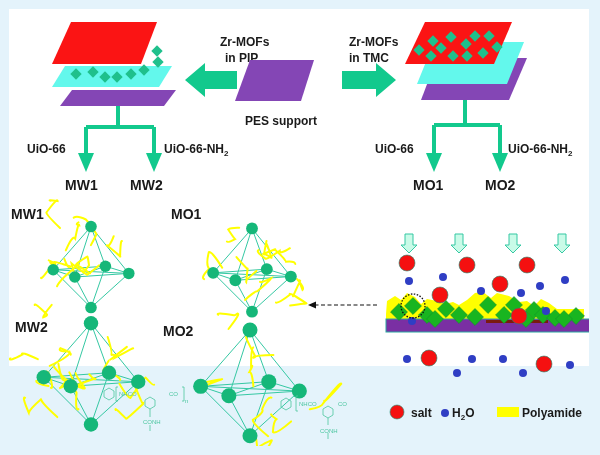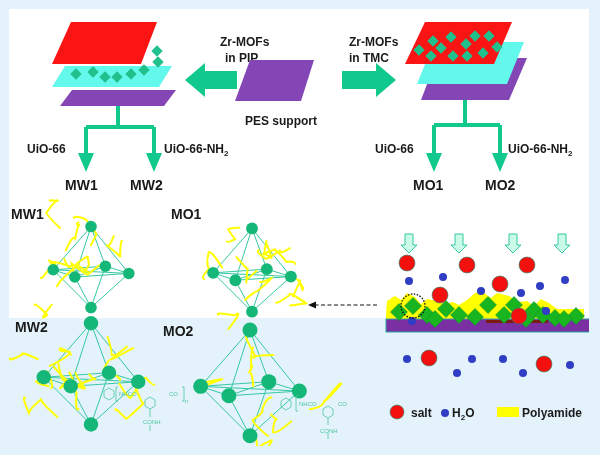--- a/index.html
+++ b/index.html
@@ -1,17 +1,17 @@
 <!DOCTYPE html>
 <html><head>
 <meta charset="utf-8">
 <style>
   html,body{margin:0;padding:0;background:#e4f3fb;}
   body{width:600px;height:455px;position:relative;overflow:hidden;font-family:"Liberation Sans","DejaVu Sans",sans-serif;}
-  #canvas{position:absolute;left:9px;top:9px;width:580px;height:309px;background:#ffffff;}
+  #canvas{position:absolute;left:9px;top:9px;width:580px;height:357px;background:#ffffff;}
   svg{position:absolute;left:0;top:0;}
   .lbl{font-family:"Liberation Sans","DejaVu Sans",sans-serif;font-weight:bold;fill:#1a1a1a;}
   .chem{font-family:"Liberation Sans","DejaVu Sans",sans-serif;fill:#4cc6a0;font-size:6px;}
 </style>
 </head>
 <body>
 
 <div id="canvas">
 <svg id="svg" width="580" height="437" viewBox="0 0 580 437">
   <defs>

